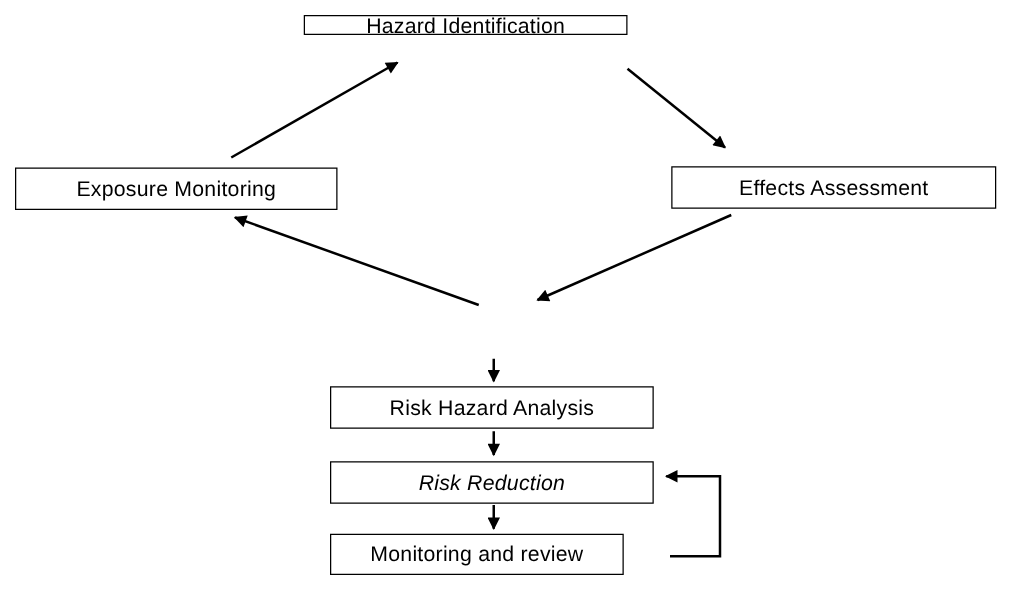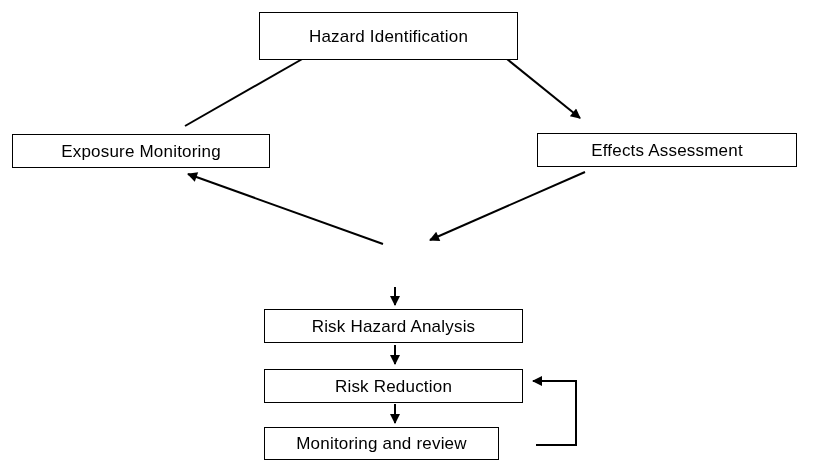--- a/index.html
+++ b/index.html
@@ -52,20 +52,20 @@
   <polyline points="185,126 318,50" fill="none" stroke="#000000" stroke-width="2" marker-end="url(#arrowhead)"></polyline>
       <polyline points="502,55 580,118" fill="none" stroke="#000000" stroke-width="2" marker-end="url(#arrowhead)"></polyline>
       <polyline points="585,172 430,240" fill="none" stroke="#000000" stroke-width="2" marker-end="url(#arrowhead)"></polyline>
       <polyline points="383,244 188,174" fill="none" stroke="#000000" stroke-width="2" marker-end="url(#arrowhead)"></polyline>
       <polyline points="395,287 395,305" fill="none" stroke="#000000" stroke-width="2" marker-end="url(#arrowhead)"></polyline>
       <polyline points="395,345 395,364" fill="none" stroke="#000000" stroke-width="2" marker-end="url(#arrowhead)"></polyline>
       <polyline points="395,404 395,423" fill="none" stroke="#000000" stroke-width="2" marker-end="url(#arrowhead)"></polyline>
       <polyline points="536,445 576,445 576,381 533,381" fill="none" stroke="#000000" stroke-width="2" marker-end="url(#arrowhead)"></polyline>
     </svg>
 
-  <div class="node" style="left: 259px; top: 12px; width: 259px; height: 48px; background: rgb(255, 255, 255); color: rgb(0, 0, 0);">Hazard Identification</div>
+  <div class="node" style="left: 243px; top: 12px; width: 259px; height: 16px; background: rgb(255, 255, 255); color: rgb(0, 0, 0);">Hazard Identification</div>
   <div class="node" style="left: 12px; top: 134px; width: 258px; height: 34px; background: rgb(255, 255, 255); color: rgb(0, 0, 0);">Exposure Monitoring</div>
   <div class="node" style="left: 497px; top: 133px; width: 260px; height: 34px; background: rgb(255, 255, 255); color: rgb(0, 0, 0); margin-left: 40px;">Effects Assessment</div>
   <div class="node" style="left: 264px; top: 309px; width: 259px; height: 34px; background: rgb(255, 255, 255); color: rgb(0, 0, 0);">Risk Hazard Analysis</div>
-  <div class="node" style="left: 264px; top: 369px; width: 259px; height: 34px; background: rgb(255, 255, 255); color: rgb(0, 0, 0);">Risk Reduction</div>
+  <div class="node" style="left: 264px; top: 369px; width: 259px; height: 34px; background: rgb(255, 255, 255); color: rgb(0, 0, 0); font-style: italic;">Risk Reduction</div>
   <div class="node" style="left: 264px; top: 427px; width: 235px; height: 33px; background: rgb(255, 255, 255); color: rgb(0, 0, 0);">Monitoring and review</div>
 
 </div>
 
 </body></html>

